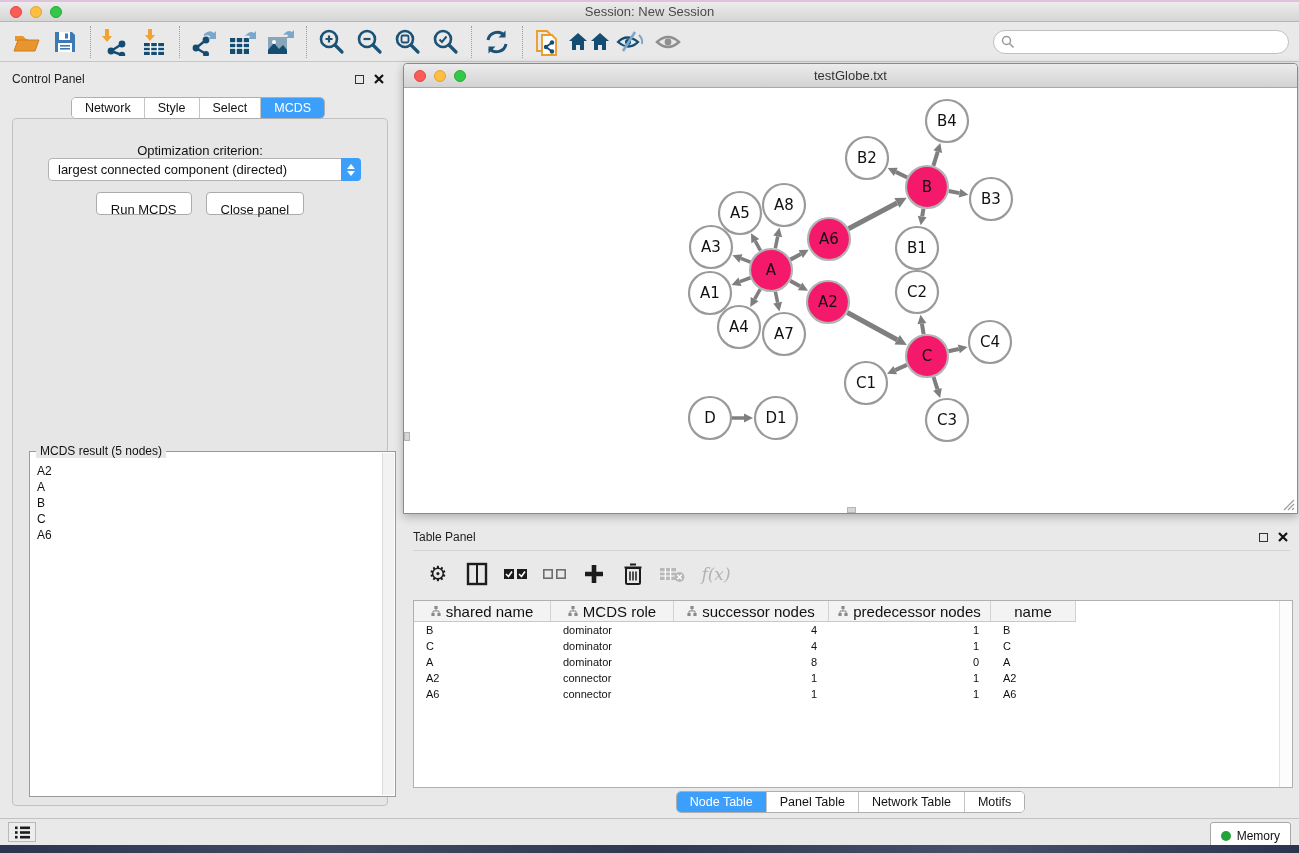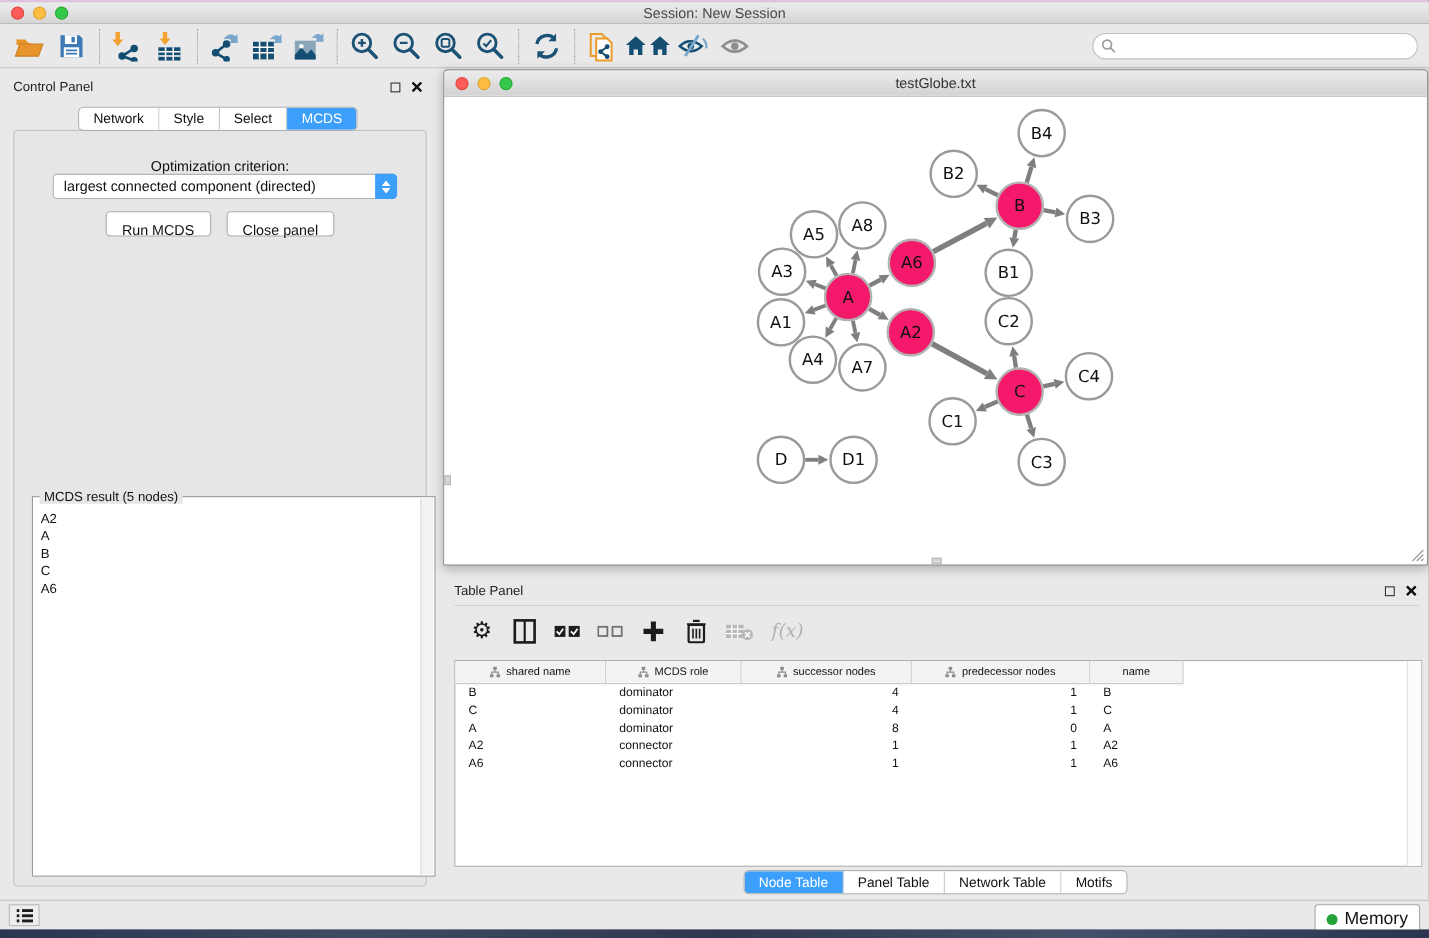--- a/index.html
+++ b/index.html
@@ -74,34 +74,34 @@
 
   
   .table-panel { position:absolute; left:403px; top:520px; width:895px; height:292px; }
   .tp-toolbar { position:absolute; top:28px; left:10px; right:8px; height:46px; border-top:1px solid #d2d2d2;
     display:flex; align-items:center; gap:9px; padding-left:10px; }
   .tpbtn { width:30px; height:30px; display:flex; align-items:center; justify-content:center; cursor:default; }
   .gear-glyph { font-size:21px; color:#1c1c1c; line-height:1; }
   .fx-label { font-family:"DejaVu Serif", serif; font-style:italic; font-size:17px; color:#b2b2b2; }
   .table-wrap { position:absolute; top:78px; left:10px; width:880px; height:188px; background:#fff; border:1px solid #b0b0b0; }
   .thead { display:flex; height:21px; border-bottom:1px solid #c9c9c9; width:662px; background:#f3f3f3; }
-  .th { display:flex; align-items:center; justify-content:center; gap:5px; font-size:10px; color:#111;
+  .th { display:flex; align-items:center; justify-content:center; gap:5px; font-size:15px; color:#111;
     border-right:1px solid #d2d2d2; height:100%; }
   .tr { display:flex; height:16px; align-items:center; }
   .td { font-size:11px; color:#111; height:100%; display:flex; align-items:center; padding:0 12px; }
   .td.num { justify-content:flex-end; }
   .t-scroll { position:absolute; top:0; bottom:0; right:0; width:13px; background:#fcfcfc; border-left:1px solid #e2e2e2; }
   .tp-tabs { position:absolute; top:269px; left:0; right:0; display:flex; justify-content:center; }
 
   
   .statusbar { position:absolute; left:0; top:816px; width:100%; height:27px; background:#e9e9e9; border-top:1px solid #c2c2c2; }
   .list-btn { position:absolute; left:8px; top:3px; width:28px; height:20px; background:#ededed;
     border:1px solid #b9b9b9; display:flex; align-items:center; justify-content:center; }
   .memory-btn { position:absolute; right:8px; top:3px; height:28px; background:#fff; border:1px solid #a8a8a8;
-    border-radius:3px; display:flex; align-items:center; gap:6px; padding:0 10px; font-size:16px; color:#111; }
+    border-radius:3px; display:flex; align-items:center; gap:6px; padding:0 10px; font-size:12px; color:#111; }
   .mem-dot { width:10px; height:10px; border-radius:50%; background:#23a33a; }
 
   svg { display:block; }
 </style>
 </head>
 <body>
 
 <div class="desktop">
   <div class="top-strip"></div>
   <div class="bottom-strip"></div>

